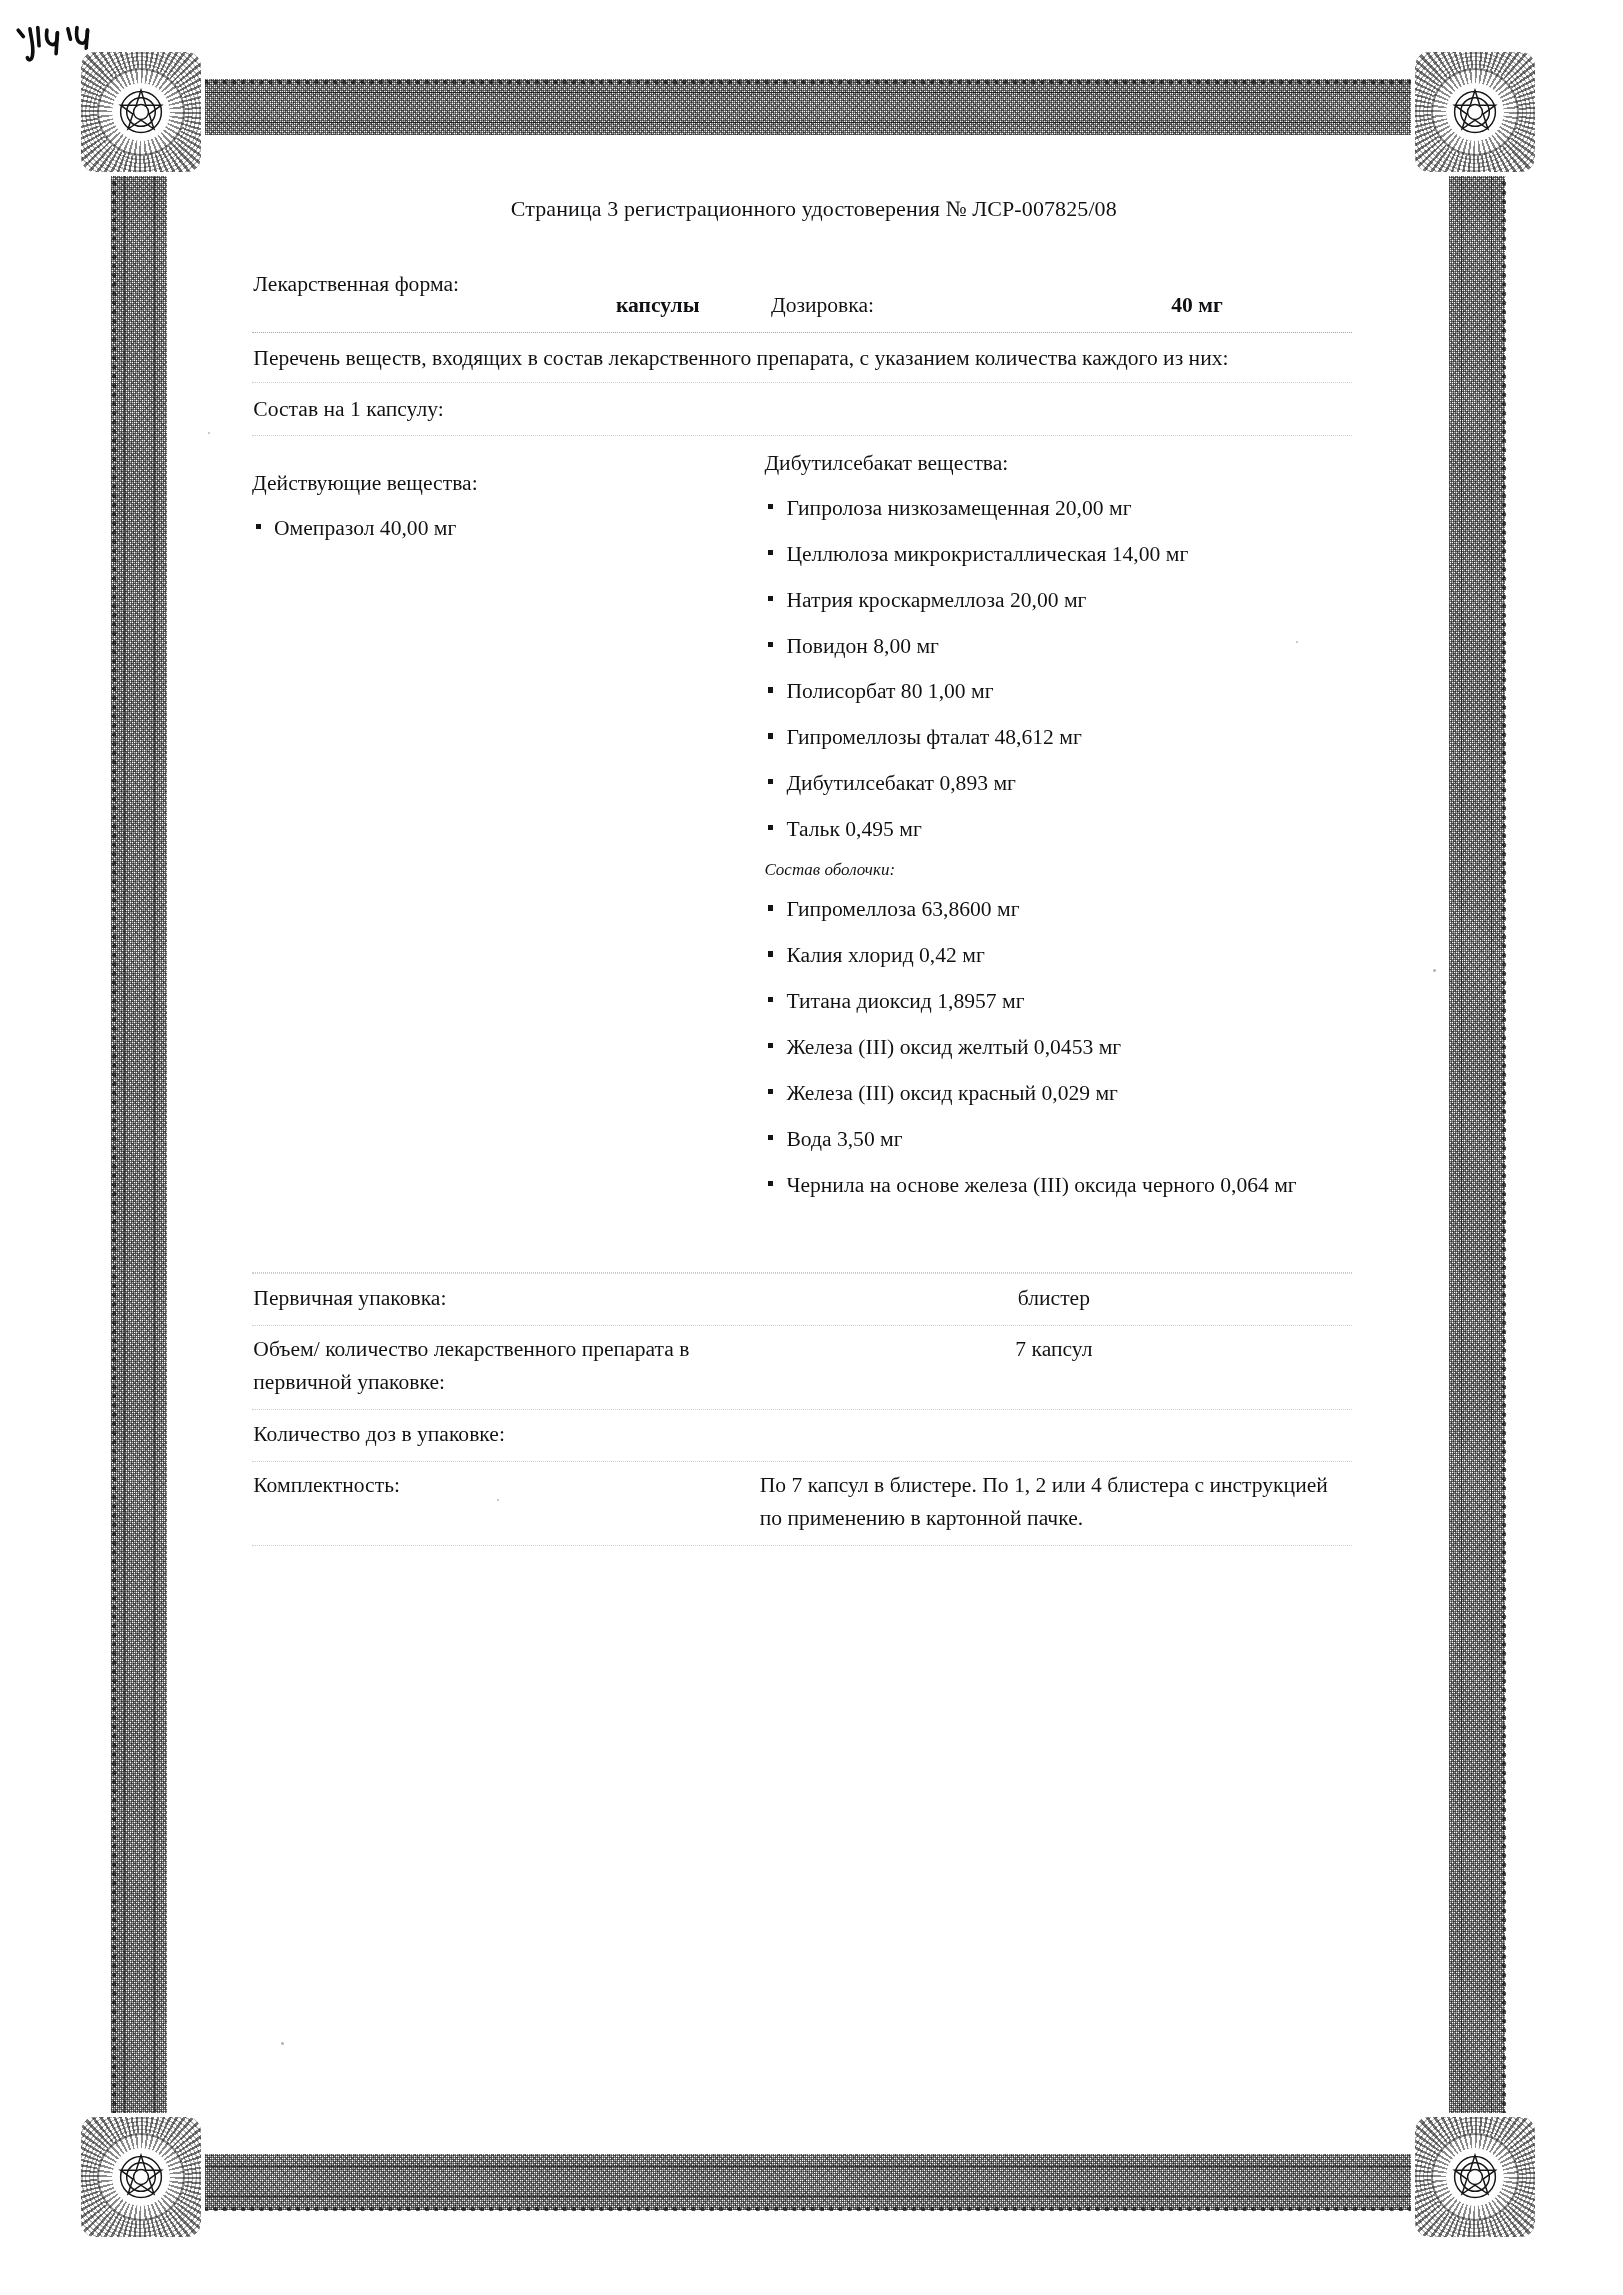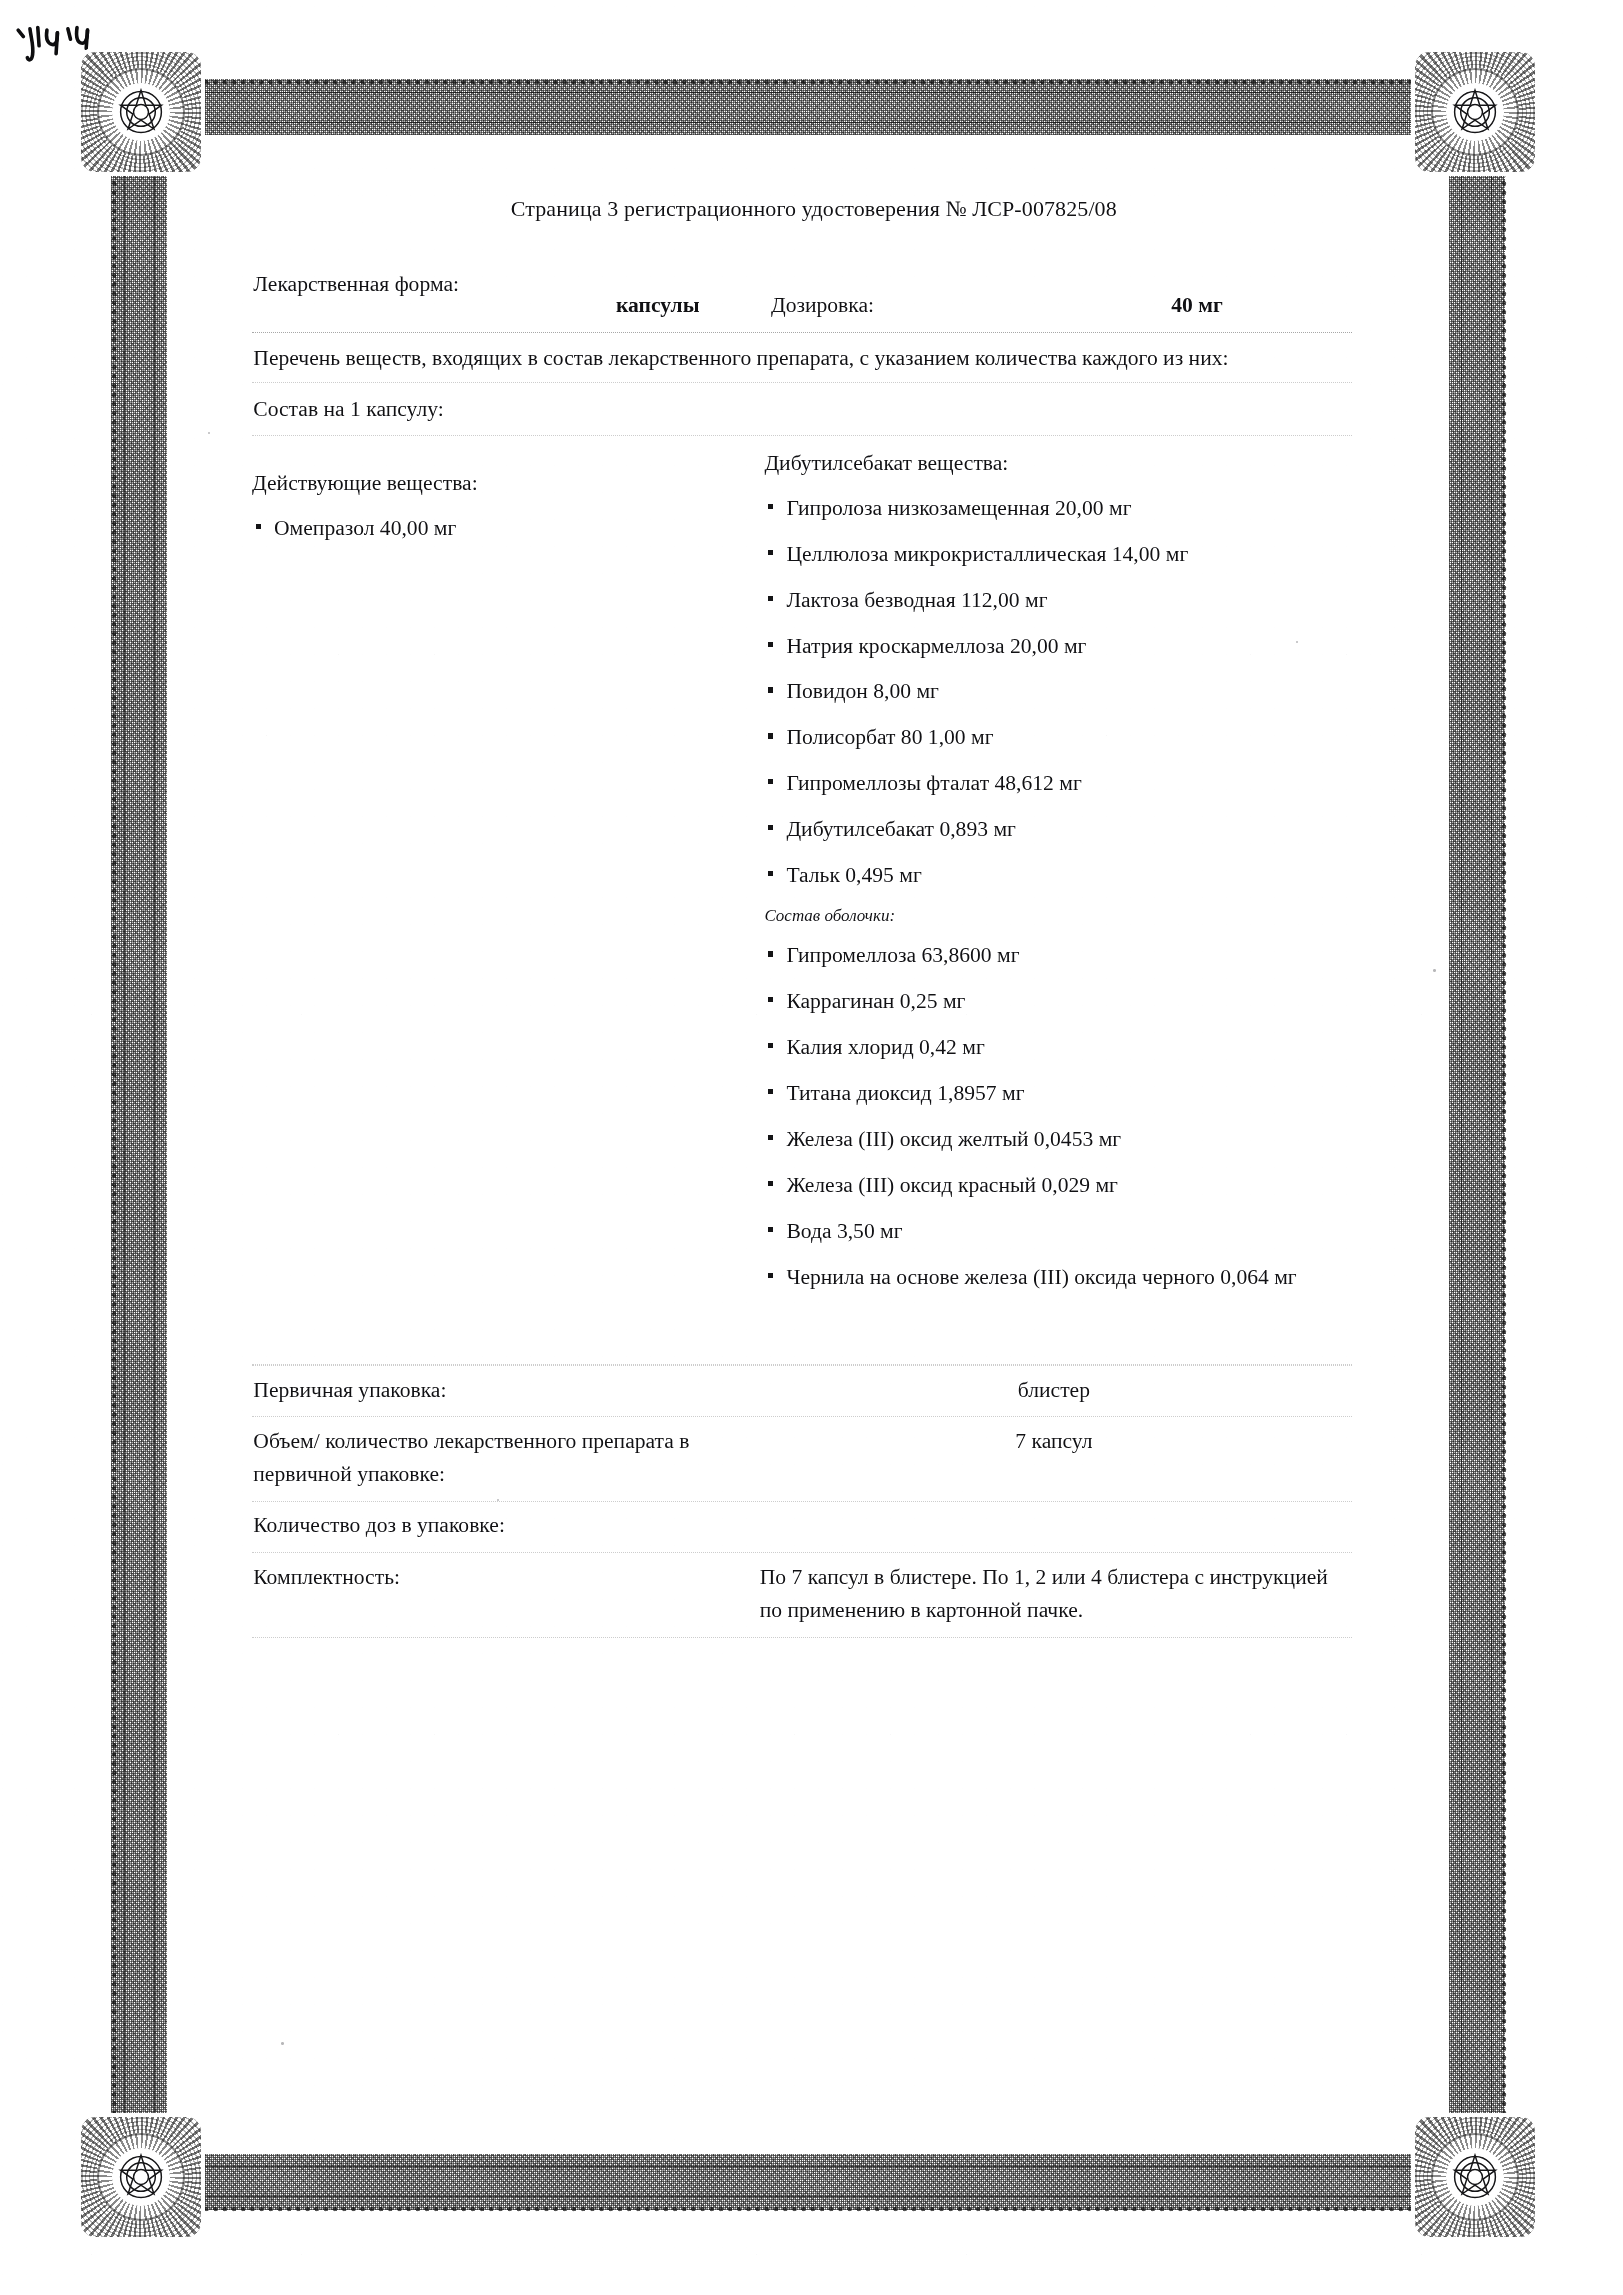--- a/index.html
+++ b/index.html
@@ -252,32 +252,30 @@
       <div class="col-head">Действующие вещества:</div>
       <div id="active-list">
           <div class="ing">Омепразол 40,00 мг</div>
         </div>
     </div>
     <div class="right">
       <div class="col-head">Дибутилсебакат вещества:</div>
       <div id="excipient-list">
           <div class="ing">Гипролоза низкозамещенная 20,00 мг</div>
           <div class="ing">Целлюлоза микрокристаллическая 14,00 мг</div>
-          <div class="ing">Лактоза безводная 112,00 мг</div>
           <div class="ing">Натрия кроскармеллоза 20,00 мг</div>
           <div class="ing">Повидон 8,00 мг</div>
           <div class="ing">Полисорбат 80 1,00 мг</div>
           <div class="ing">Гипромеллозы фталат 48,612 мг</div>
           <div class="ing">Дибутилсебакат 0,893 мг</div>
           <div class="ing">Тальк 0,495 мг</div>
         </div>
       <div class="subhead">Состав оболочки:</div>
       <div id="shell-list">
           <div class="ing">Гипромеллоза 63,8600 мг</div>
-          <div class="ing">Каррагинан 0,25 мг</div>
           <div class="ing">Калия хлорид 0,42 мг</div>
           <div class="ing">Титана диоксид 1,8957 мг</div>
           <div class="ing">Железа (III) оксид желтый 0,0453 мг</div>
           <div class="ing">Железа (III) оксид красный 0,029 мг</div>
           <div class="ing">Вода 3,50 мг</div>
           <div class="ing">Чернила на основе железа (III) оксида черного 0,064 мг</div>
         </div>
     </div>
   </div>
 

